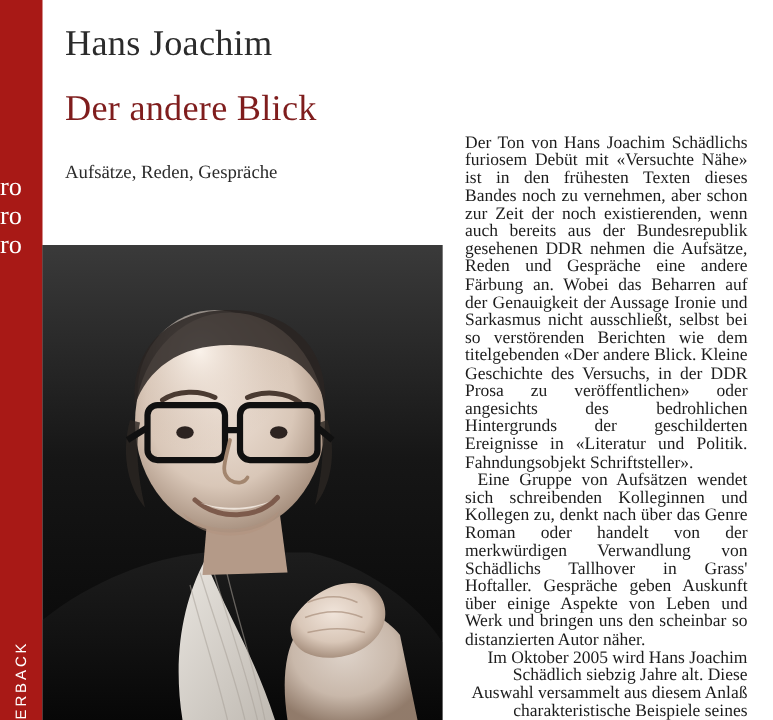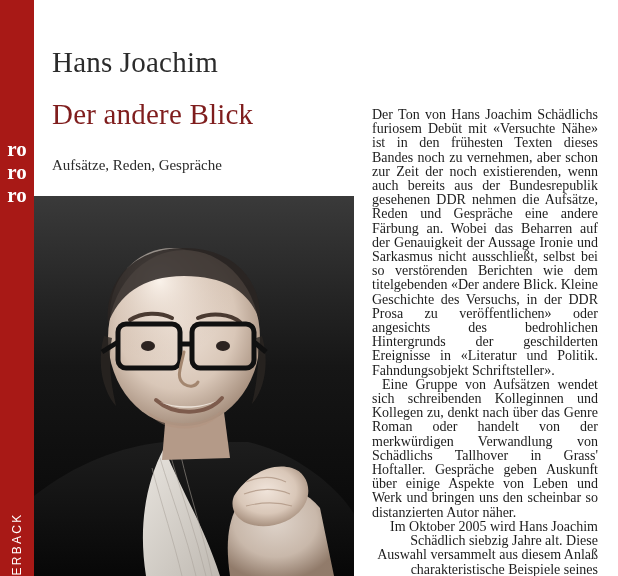--- a/index.html
+++ b/index.html
@@ -29,27 +29,26 @@
     width: 34px;
     height: 576px;
     background: #a81916;
     color: #ffffff;
   }
   .spine-logo {
     position: absolute;
     top: 138px;
     left: 0;
     width: 34px;
-    text-align: center;
     font-family: "Liberation Serif", serif;
     font-size: 21px;
     line-height: 23px;
     letter-spacing: 0px;
     color: #ffffff;
-    font-weight: 700;
+    font-weight: 400;
   }
   .spine-logo span { display: block; }
 
   .spine-paperback {
     position: absolute;
     bottom: 10px;
     left: 0;
     width: 34px;
     height: 150px;
   }
@@ -74,21 +73,20 @@
     top: 18px;
     width: 300px;
   }
   .author {
     font-family: "Liberation Serif", serif;
     font-size: 29px;
     line-height: 34px;
     color: #2b2b2b;
     font-weight: 400;
     letter-spacing: 0.2px;
-    margin-top: 27px;
   }
   .main-title {
     margin-top: 18px;
     font-family: "Liberation Serif", serif;
     font-size: 29px;
     line-height: 34px;
     color: #7f1d1d;
     font-weight: 400;
     letter-spacing: 0.2px;
   }

